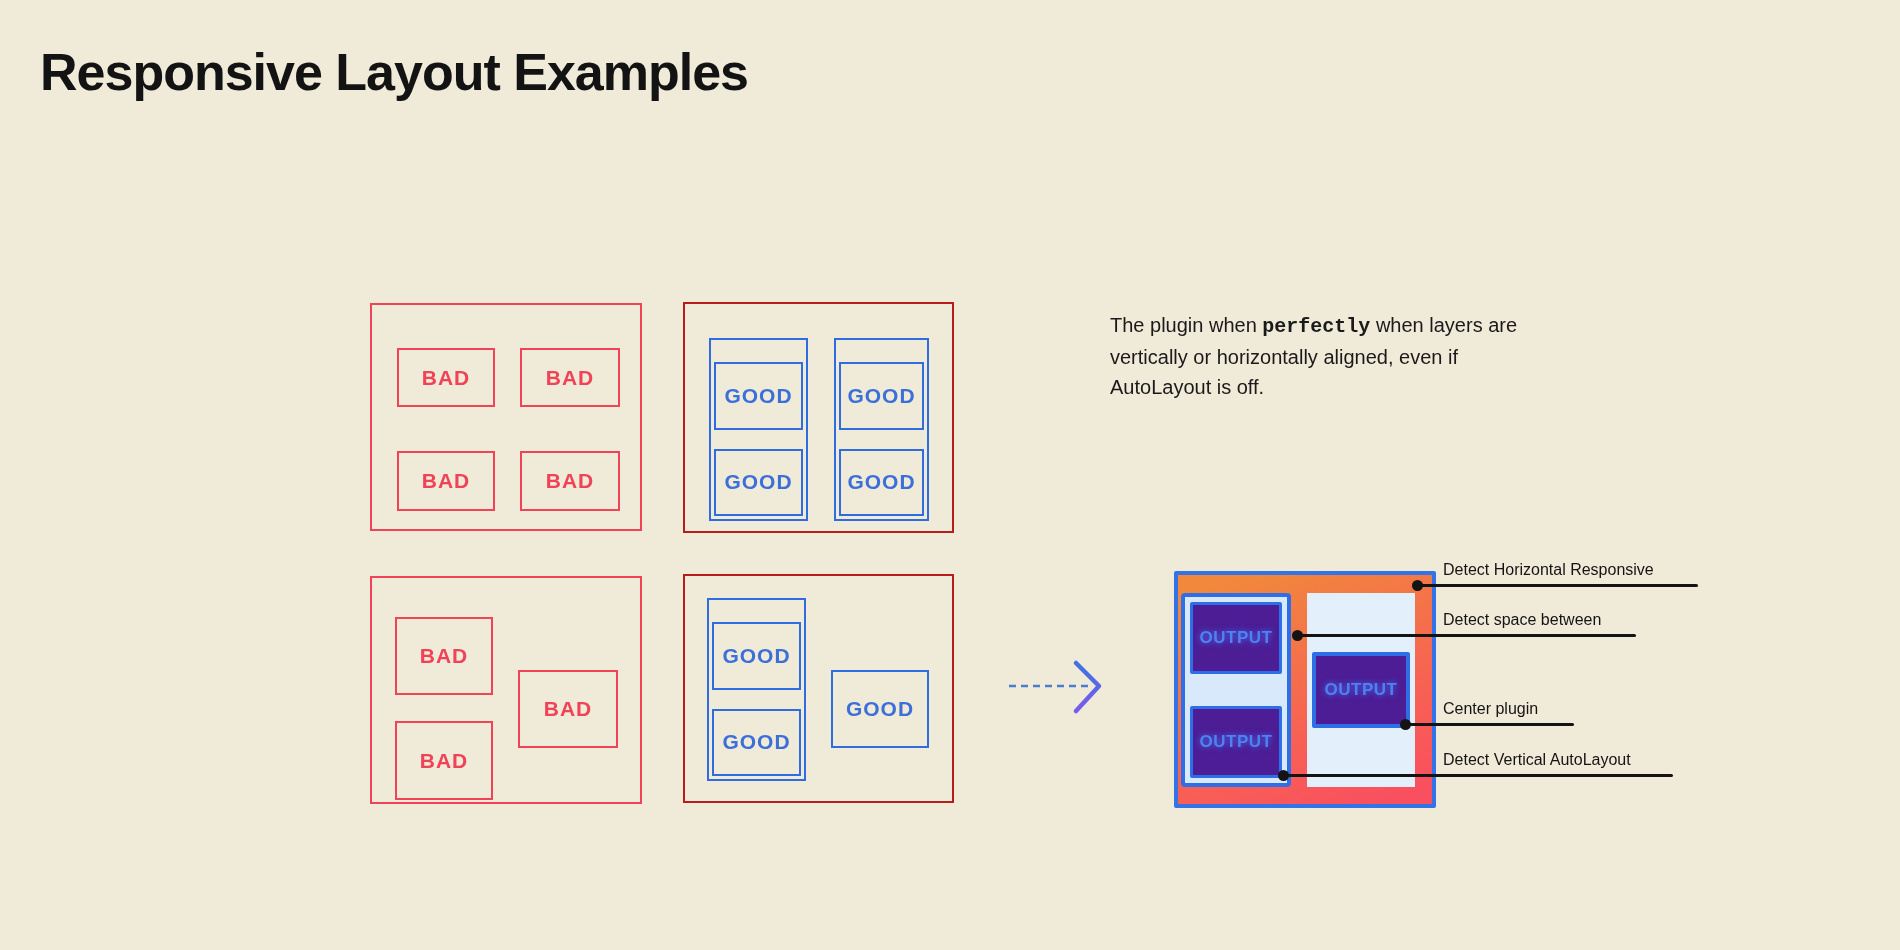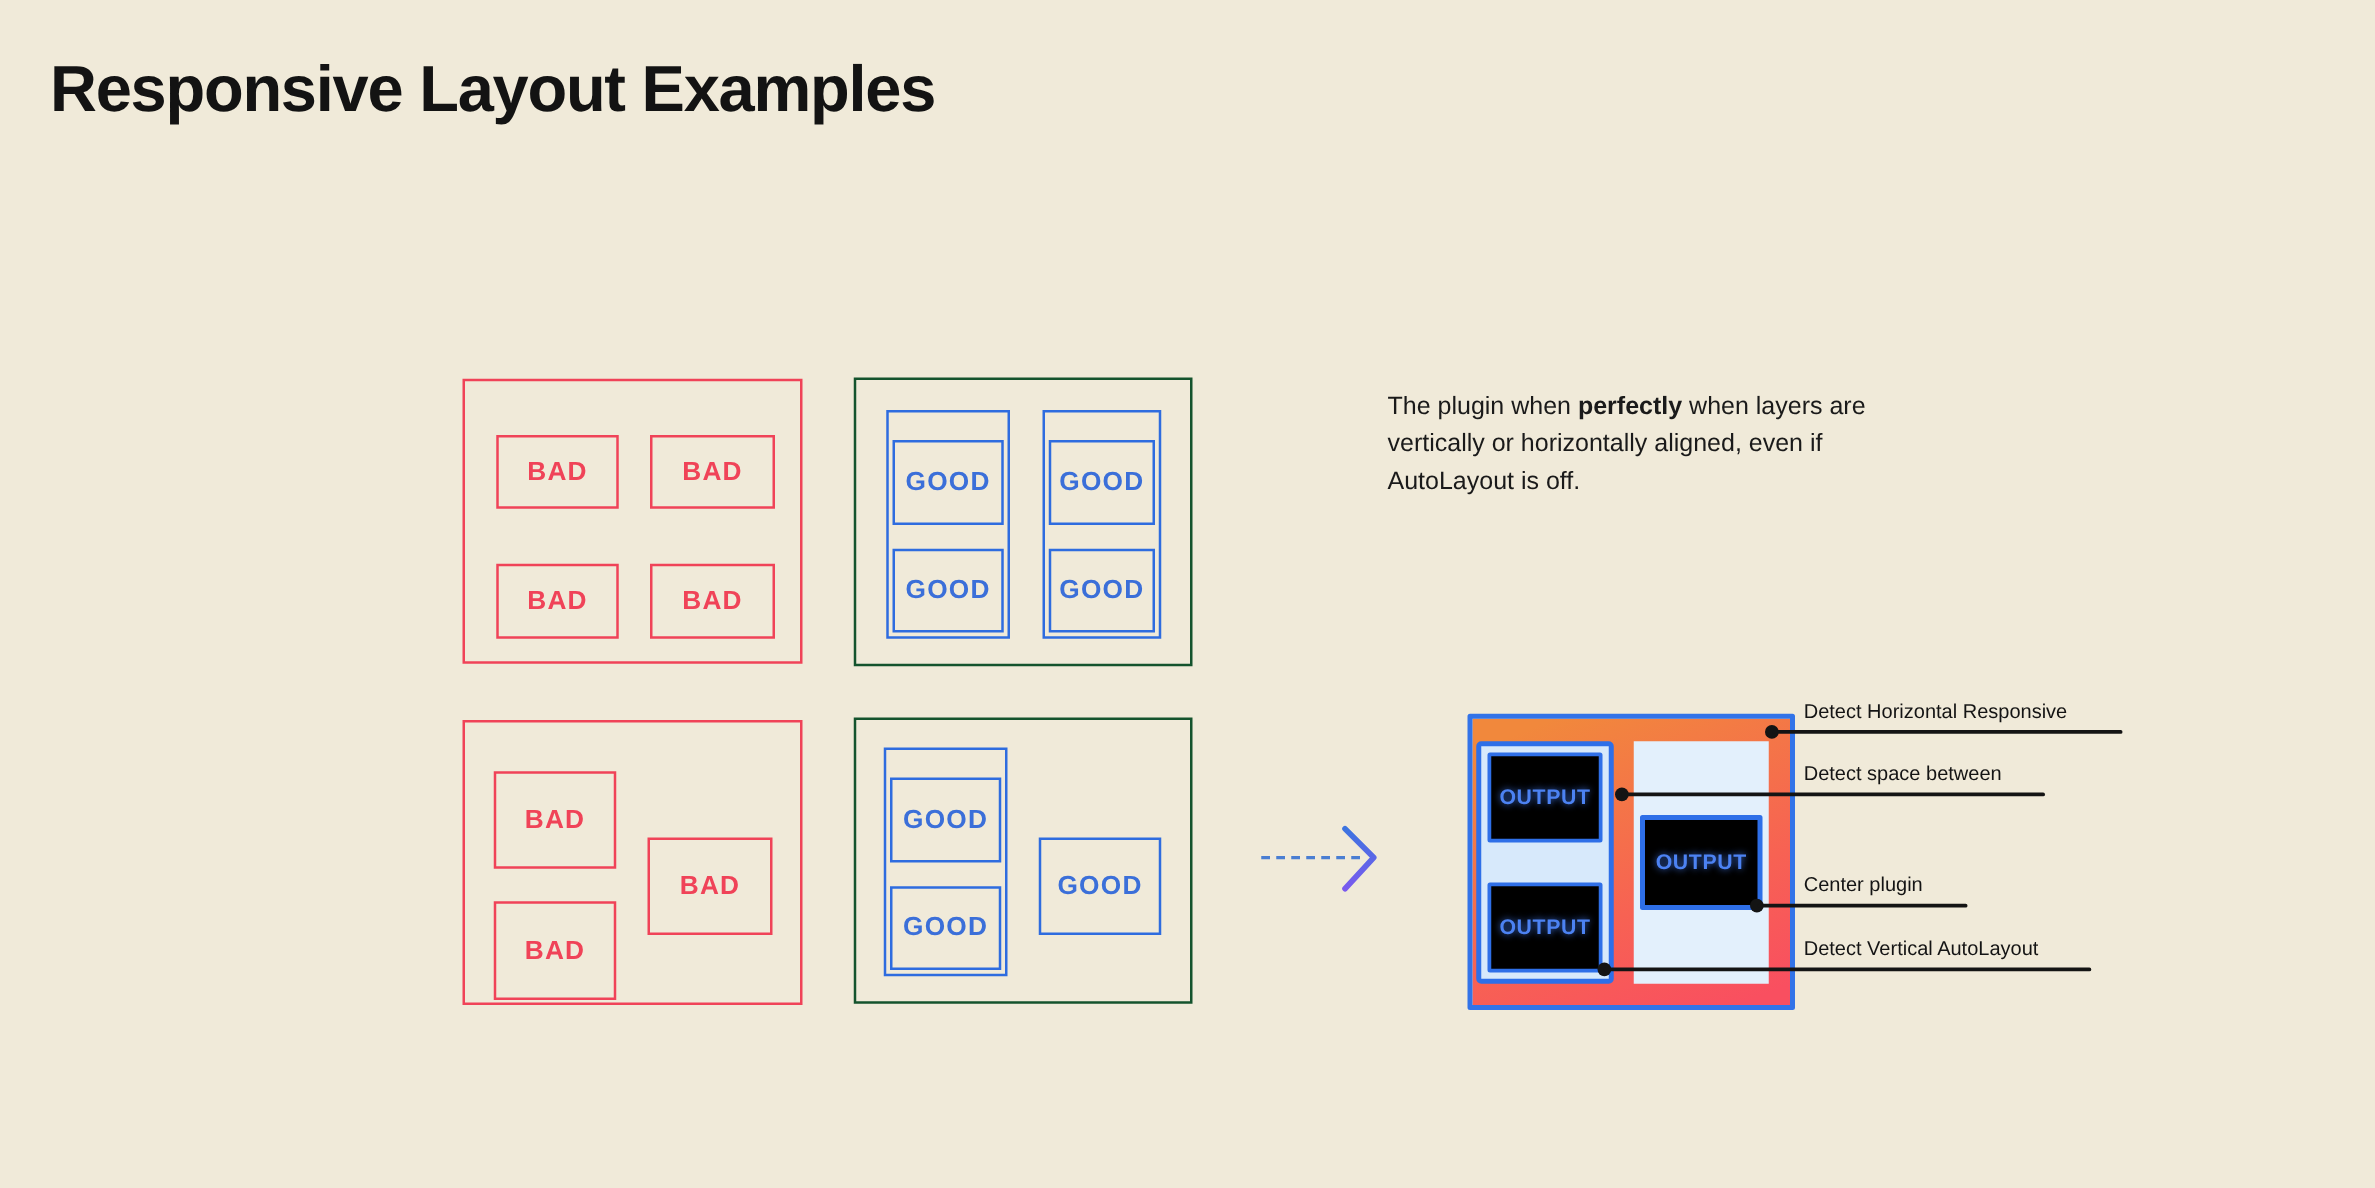--- a/index.html
+++ b/index.html
@@ -13,21 +13,21 @@
 
   
   .page-title{
     position:absolute;left:40px;top:42px;
     font-size:52px;font-weight:700;letter-spacing:-1px;color:#131313;
   }
 
   
   .frame{position:absolute;box-sizing:border-box;}
   .bad-frame{border:2px solid #F04358;}
-  .good-frame{border:2px solid #14532d;}
+  .good-frame{border:2px solid #b91c1c;align-items:center;}
 
   .cell{
     box-sizing:border-box;display:flex;align-items:center;justify-content:center;
     font-size:21px;font-weight:700;letter-spacing:1px;margin-top:19px;
   }
   .bad-cell{border:2px solid #F04358;color:#F04358;}
   .good-cell{border:2px solid #2E6CDF;color:#3B6FD9;}
 
   
   #top-bad{left:370px;top:303px;width:272px;height:228px;
@@ -57,40 +57,40 @@
   #bottom-good{left:683px;top:574px;width:271px;height:229px;}
   #bottom-good .v-group{position:absolute;left:22px;top:22px;width:99px;}
   #bg3{position:absolute;left:146px;top:75px;width:98px;height:78px;}
 
   
   .description{
     position:absolute;left:1110px;top:310px;width:440px;
     font-size:20px;line-height:30px;color:#1A1A1A;
   }
   .description p{margin:0 0 28px 0;}
-  .description b{font-weight:700;}
+  .description b{font-weight:700;font-family:Liberation Mono, monospace;}
 
   
   #arrow{position:absolute;left:1003px;top:655px;}
 
   
   #output-frame{
     position:absolute;left:1174px;top:571px;width:262px;height:237px;
     box-sizing:border-box;border:4px solid #3273E8;border-radius:2px;
     background:linear-gradient(158deg,#F1883C 8%,#F76253 62%,#F94F60 95%);
   }
   #output-left-group{
     position:absolute;left:3px;top:18px;width:110px;height:194px;
     box-sizing:border-box;border:4px solid #2E6FE8;border-radius:4px;
     background:#D7E9FB;padding:5px;
     display:flex;flex-direction:column;justify-content:space-between;
   }
   .output-box{
     box-sizing:border-box;height:72px;border:3px solid #2E6FE8;border-radius:2px;
-    background:#000000;display:flex;align-items:center;justify-content:center;
+    background:#4c1d95;display:flex;align-items:center;justify-content:center;
     color:#4C82F2;font-size:17px;font-weight:700;letter-spacing:0.5px;
     text-shadow:0 0 6px rgba(70,130,255,0.85);
   }
   #output-center-col{
     position:absolute;left:129px;top:18px;width:108px;height:194px;
     background:#E3F0FC;display:flex;align-items:center;justify-content:center;
   }
   #output-center-col .output-box{width:98px;height:76px;border-width:4px;}
 
   

